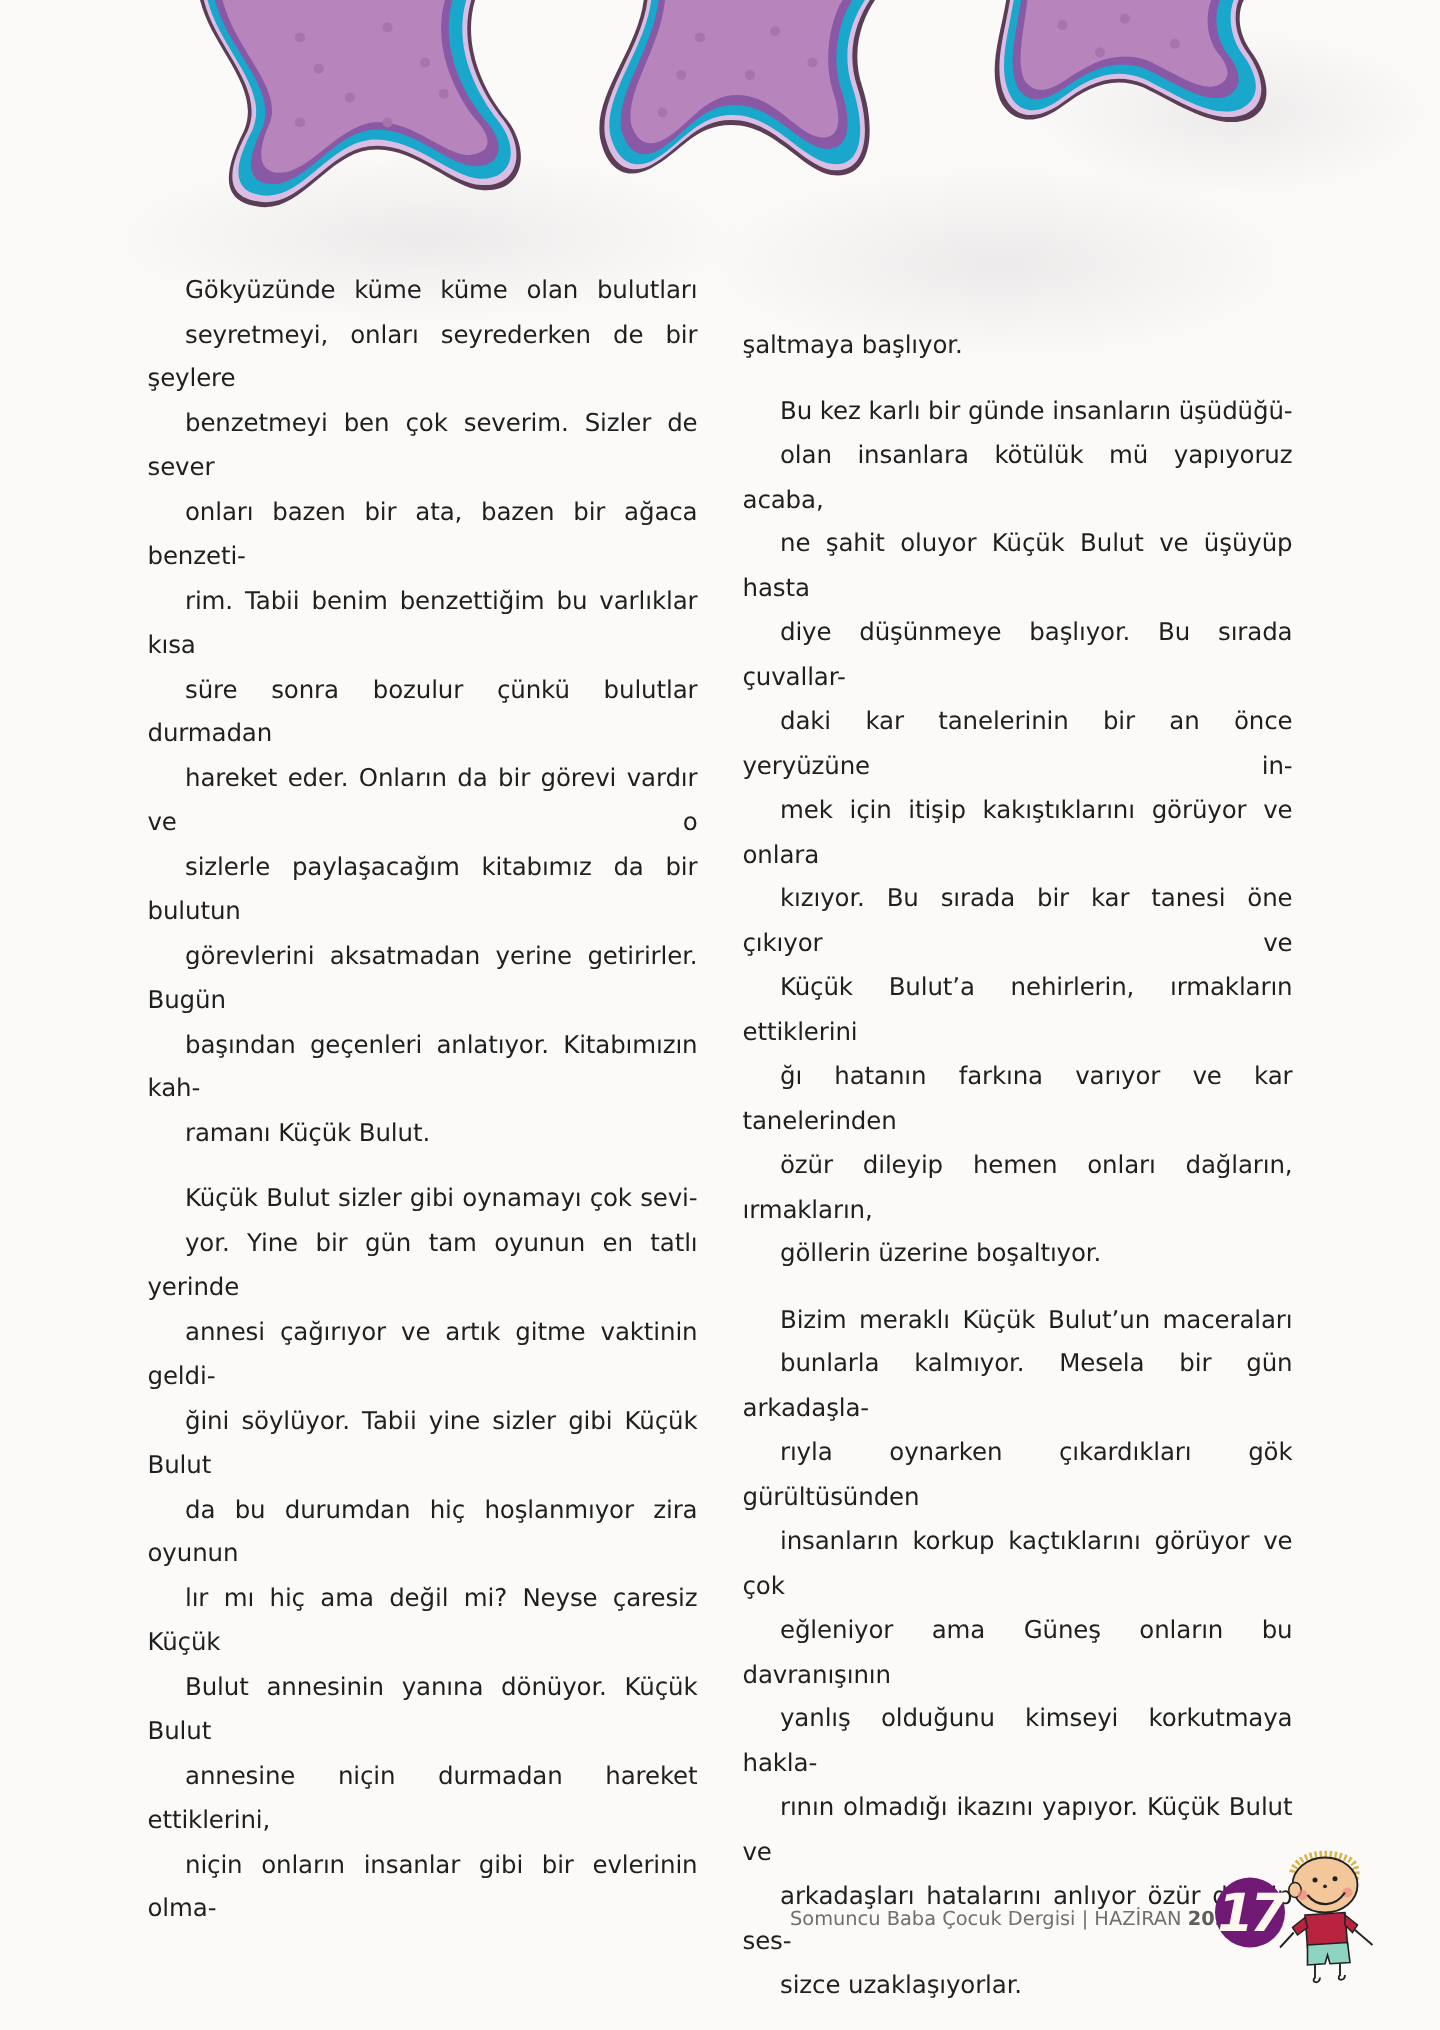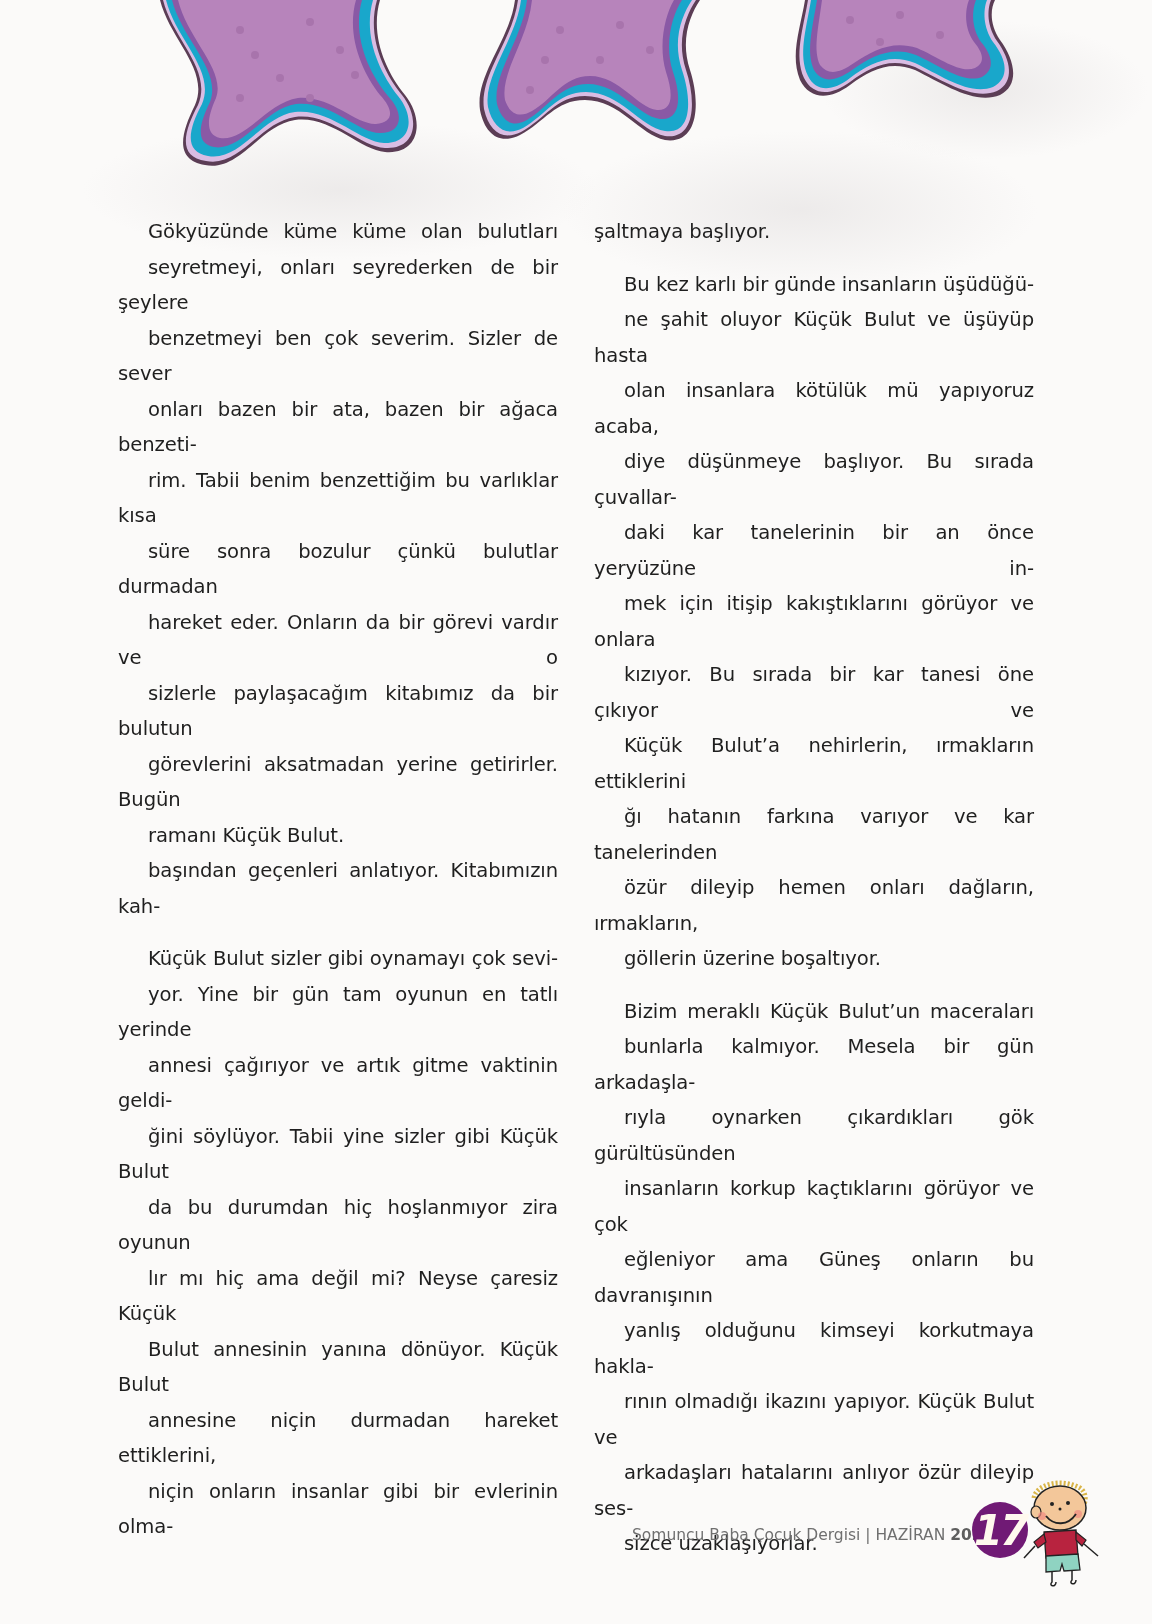--- a/index.html
+++ b/index.html
@@ -16,21 +16,21 @@
     .stars { position: absolute; left: 0; top: 0; width: 1152px; height: 180px; }
     .col {
       position: absolute; top: 214px;
       font-size: 19.6px; line-height: 35.5px;
       text-align: justify; hyphens: manual;
       letter-spacing: -0.1px;
     }
     .col-left { left: 118px; width: 440px; }
     .col-right { left: 594px; width: 440px; }
     .col p { margin: 0 0 17px 0; text-indent: 30px; }
-    .col p.cont { text-indent: 0; }
+    .col p.cont { text-indent: 0; margin-top: 44px; }
     .col p span.line { display: block; text-align: justify; text-align-last: justify; }
     .col p span.line.last { text-align-last: left; }
     .footer {
       position: absolute; left: 632px; top: 1526px;
       font-size: 15.5px; color: #6f6f6f; white-space: nowrap;
     }
     .footer .year { font-weight: bold; color: #5e5e5e; }
     .page-badge {
       position: absolute; left: 972px; top: 1502px; width: 56px; height: 56px;
       border-radius: 50%; background: #701a75; color: #fff8ee;
@@ -93,22 +93,22 @@
   <p>
     <span class="line">Gökyüzünde küme küme olan bulutları</span>
     <span class="line">seyretmeyi, onları seyrederken de bir şeylere</span>
     <span class="line">benzetmeyi ben çok severim. Sizler de sever</span>
     <span class="line">onları bazen bir ata, bazen bir ağaca benzeti-</span>
     <span class="line">rim. Tabii benim benzettiğim bu varlıklar kısa</span>
     <span class="line">süre sonra bozulur çünkü bulutlar durmadan</span>
     <span class="line">hareket eder. Onların da bir görevi vardır ve o</span>
     <span class="line">sizlerle paylaşacağım kitabımız da bir bulutun</span>
     <span class="line">görevlerini aksatmadan yerine getirirler. Bugün</span>
+    <span class="line">başından geçenleri anlatıyor. Kitabımızın kah-</span>
     <span class="line last">ramanı Küçük Bulut.</span>
-    <span class="line">başından geçenleri anlatıyor. Kitabımızın kah-</span>
   </p>
   <p>
     <span class="line">Küçük Bulut sizler gibi oynamayı çok sevi-</span>
     <span class="line">yor. Yine bir gün tam oyunun en tatlı yerinde</span>
     <span class="line">annesi çağırıyor ve artık gitme vaktinin geldi-</span>
     <span class="line">ğini söylüyor. Tabii yine sizler gibi Küçük Bulut</span>
     <span class="line">da bu durumdan hiç hoşlanmıyor zira oyunun</span>
     <span class="line">lır mı hiç ama değil mi? Neyse çaresiz Küçük</span>
     <span class="line">Bulut annesinin yanına dönüyor. Küçük Bulut</span>
     <span class="line">annesine niçin durmadan hareket ettiklerini,</span>
@@ -116,22 +116,22 @@
 
   </p>
 </div>
 
 <div class="col col-right">
   <p class="cont">
     <span class="line last">şaltmaya başlıyor.</span>
   </p>
   <p>
     <span class="line">Bu kez karlı bir günde insanların üşüdüğü-</span>
+    <span class="line">olan insanlara kötülük mü yapıyoruz acaba,</span>
     <span class="line">ne şahit oluyor Küçük Bulut ve üşüyüp hasta</span>
-    <span class="line">olan insanlara kötülük mü yapıyoruz acaba,</span>
     <span class="line">diye düşünmeye başlıyor. Bu sırada çuvallar-</span>
     <span class="line">daki kar tanelerinin bir an önce yeryüzüne in-</span>
     <span class="line">mek için itişip kakıştıklarını görüyor ve onlara</span>
     <span class="line">kızıyor. Bu sırada bir kar tanesi öne çıkıyor ve</span>
     <span class="line">Küçük Bulut’a nehirlerin, ırmakların ettiklerini</span>
     <span class="line">ğı hatanın farkına varıyor ve kar tanelerinden</span>
     <span class="line">özür dileyip hemen onları dağların, ırmakların,</span>
     <span class="line last">göllerin üzerine boşaltıyor.</span>
   </p>
   <p>

